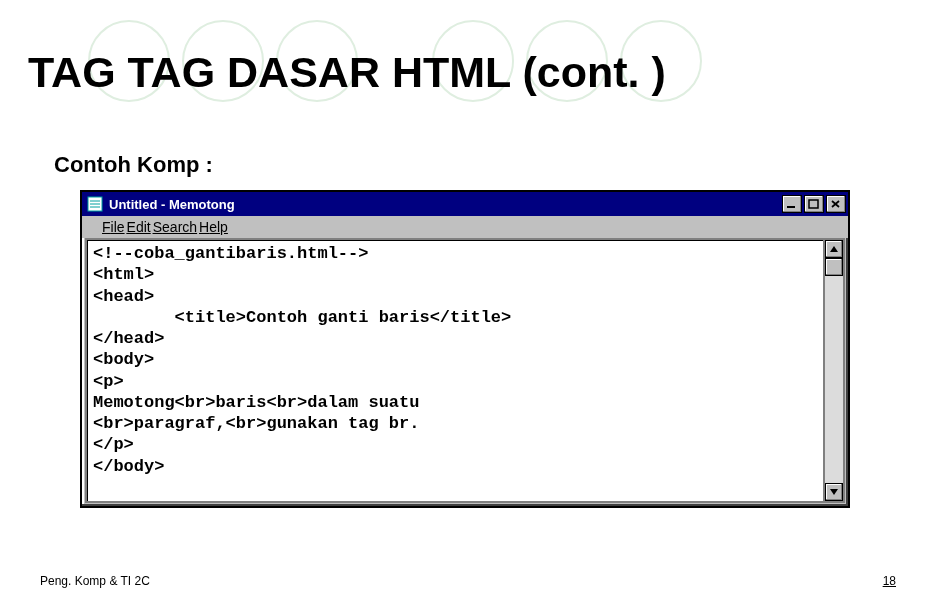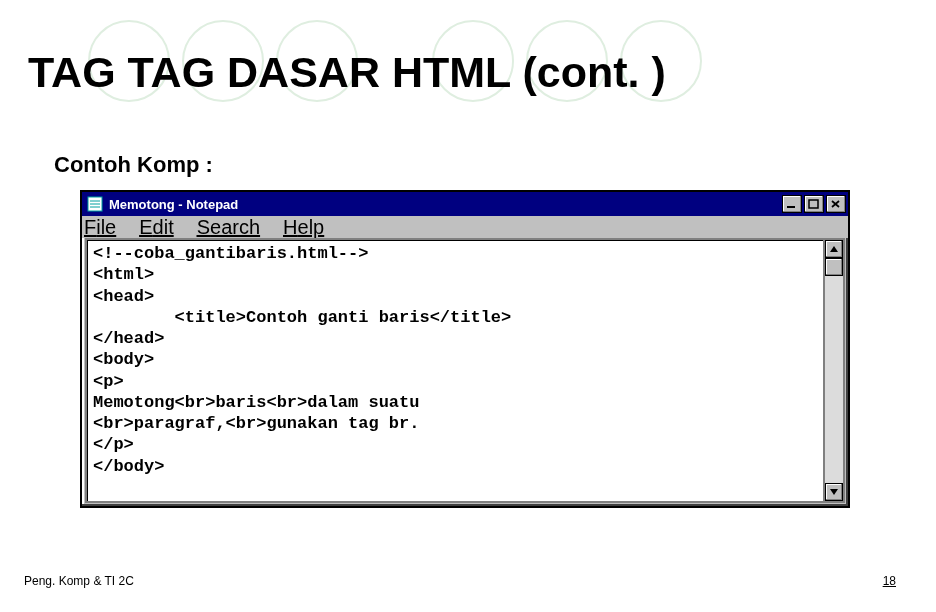--- a/index.html
+++ b/index.html
@@ -89,24 +89,24 @@
     align-items: center;
     justify-content: center;
   }
   .title-btn svg { display: block; }
 
   .menubar {
     height: 22px;
     background: #c0c0c0;
     display: flex;
     align-items: center;
-    gap: 23px;
-    padding-left: 2px;
+    gap: 2px;
+    padding-left: 20px;
     font-family: "Microsoft Sans Serif", "Tahoma", sans-serif;
-    font-size: 20px;
+    font-size: 14px;
   }
   .menubar .menu-item .ul { text-decoration: underline; }
 
   .client-area {
     position: absolute;
     top: 46px;
     left: 3px;
     right: 3px;
     bottom: 3px;
     display: flex;
@@ -141,21 +141,21 @@
     box-shadow: inset -1px -1px 0 #808080, inset 1px 1px 0 #ffffff;
     display: flex;
     align-items: center;
     justify-content: center;
   }
   .scroll-track { flex: 1; background: #dcdcdc; }
   .scroll-thumb { height: 18px; }
 
   .footer-left {
     position: absolute;
-    left: 24px;
+    left: 40px;
     bottom: 24px;
     font-size: 12px;
     color: #000;
   }
   .footer-right {
     position: absolute;
     right: 40px;
     bottom: 24px;
     font-size: 12px;
     color: #000;
@@ -180,21 +180,21 @@
 <div class="notepad-window">
   <div class="titlebar">
     <span class="app-icon">
       <svg viewBox="0 0 18 18" width="18" height="18">
         <rect x="2" y="2" width="14" height="14" fill="#ffffff" stroke="#00a0a0" stroke-width="1"></rect>
         <line x1="4" y1="6" x2="14" y2="6" stroke="#00a0a0"></line>
         <line x1="4" y1="9" x2="14" y2="9" stroke="#00a0a0"></line>
         <line x1="4" y1="12" x2="14" y2="12" stroke="#00a0a0"></line>
       </svg>
     </span>
-    <span class="title-text">Memotong - Notepad</span>
+    <span class="title-text">Untitled - Memotong</span>
     <span class="title-btns">
       <span class="title-btn">
         <svg width="12" height="10">
             <rect x="1" y="7" width="8" height="2" fill="#000"></rect>
           </svg>
       </span>
       <span class="title-btn">
         <svg width="12" height="10">
             <rect x="1" y="1" width="9" height="8" fill="none" stroke="#000" stroke-width="1.5"></rect>
           </svg>

